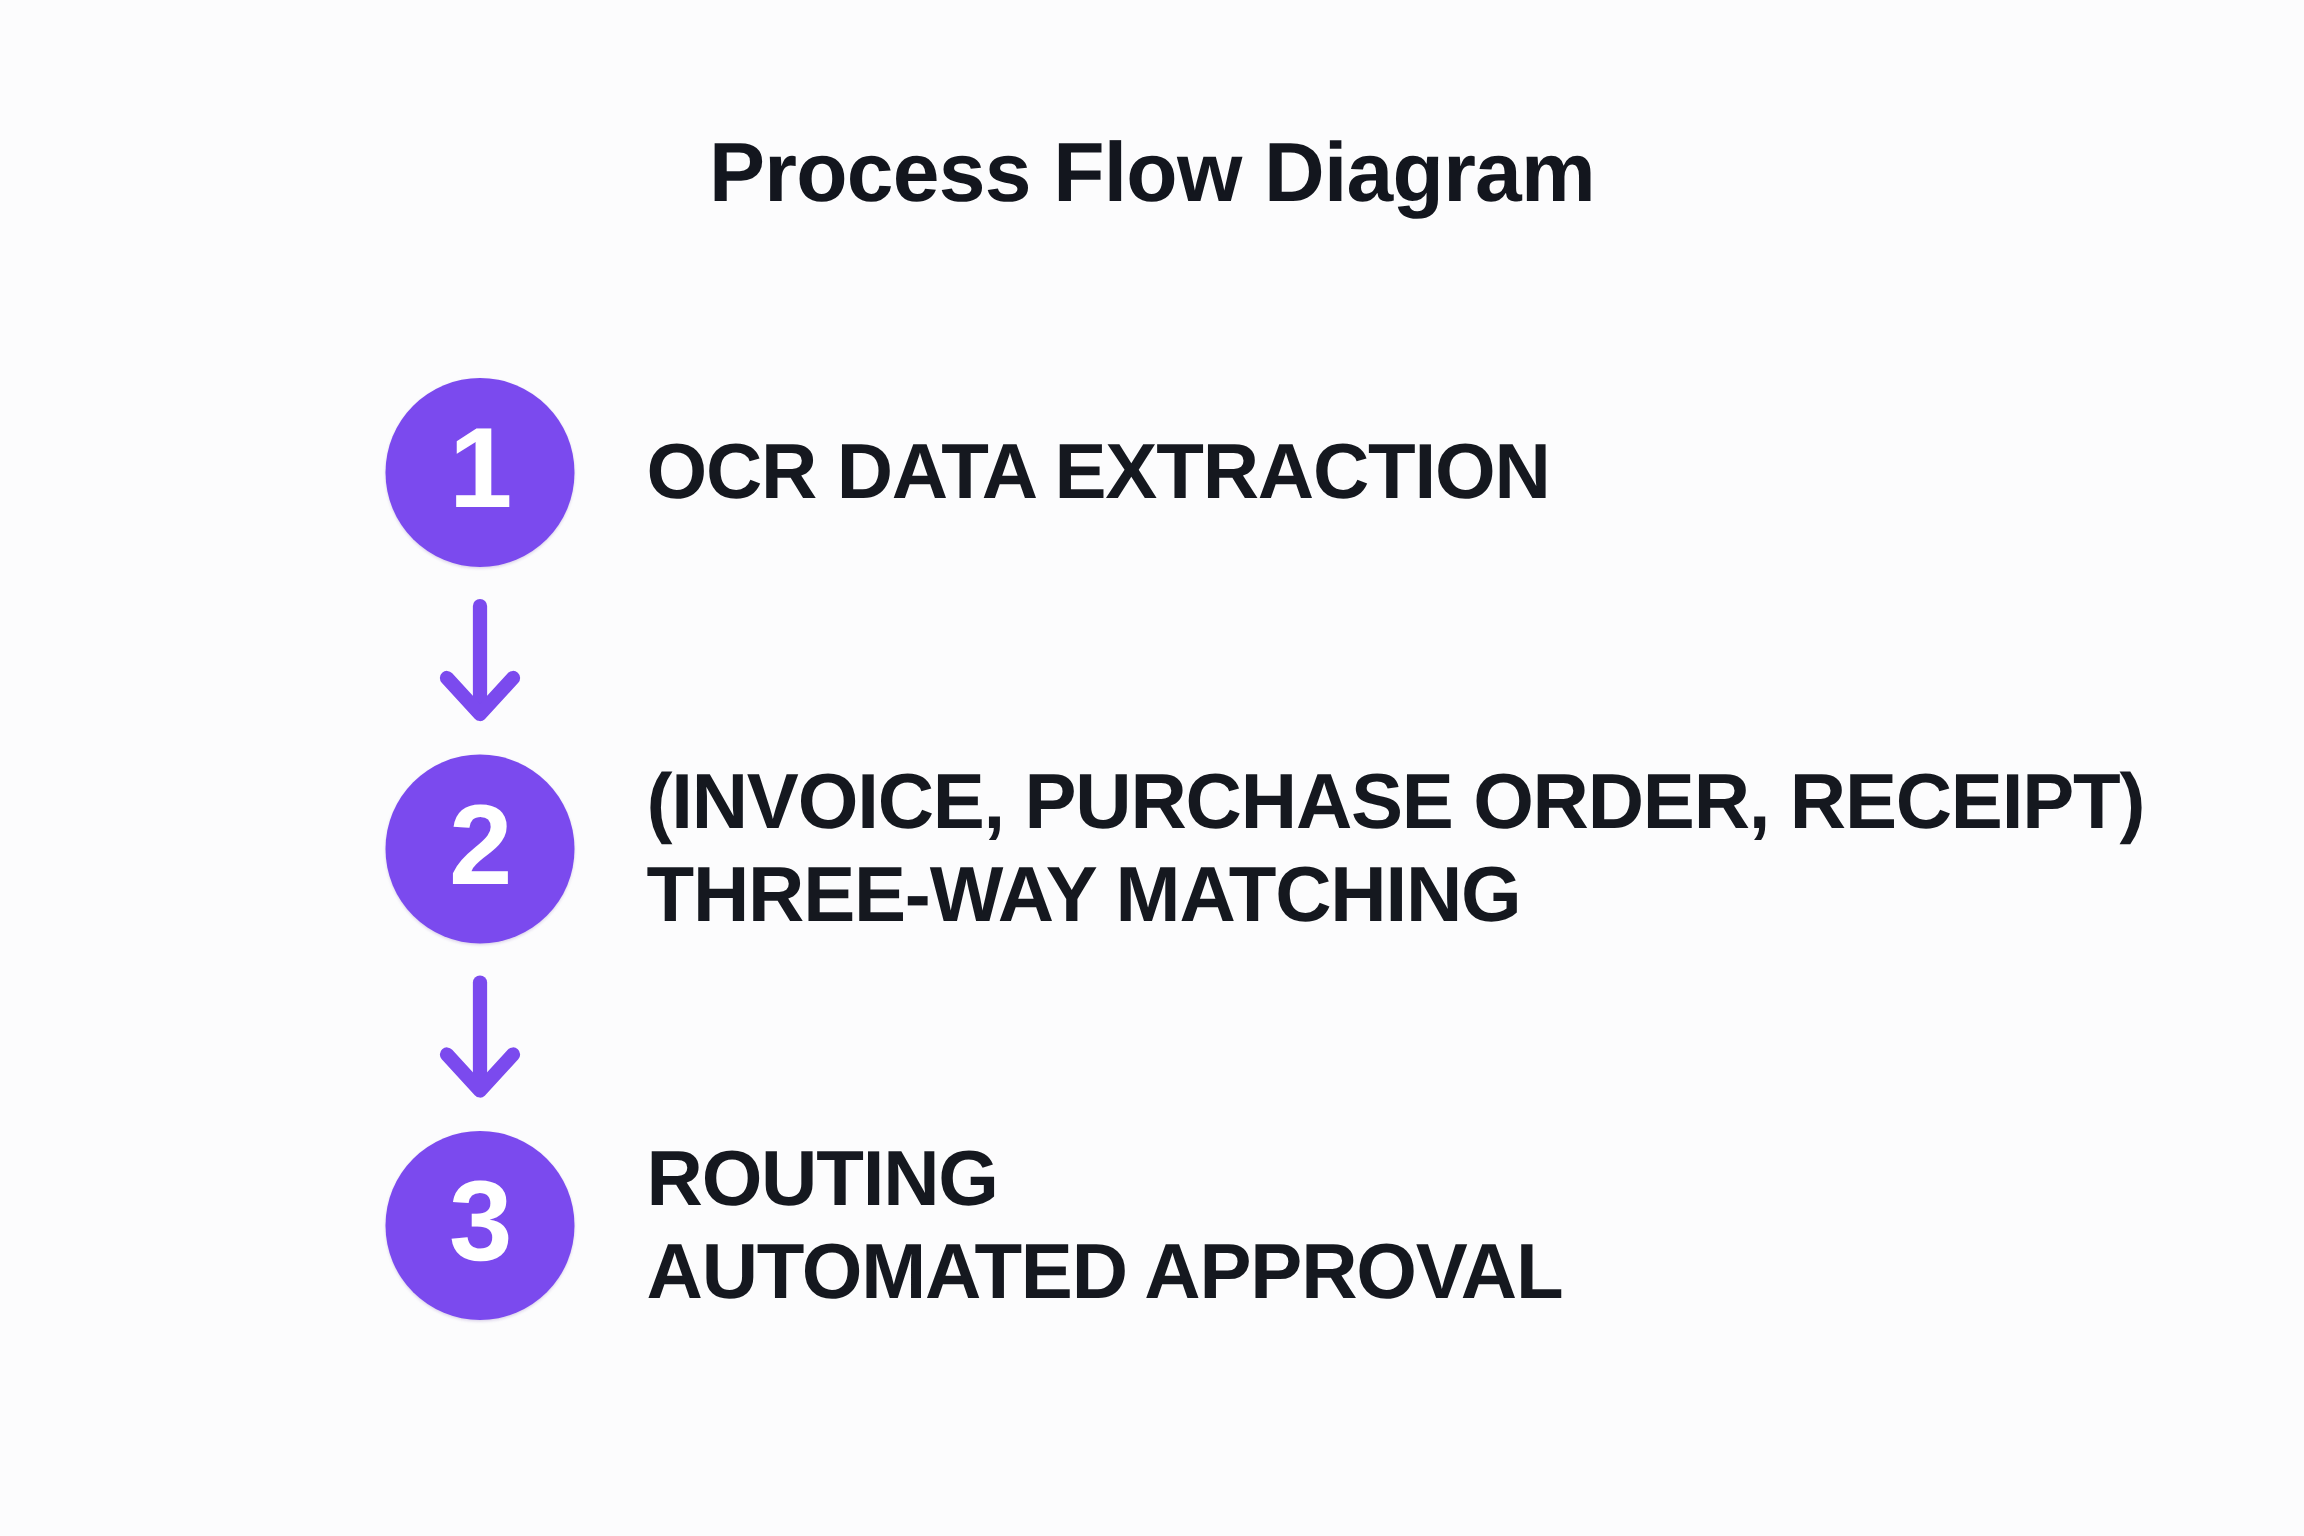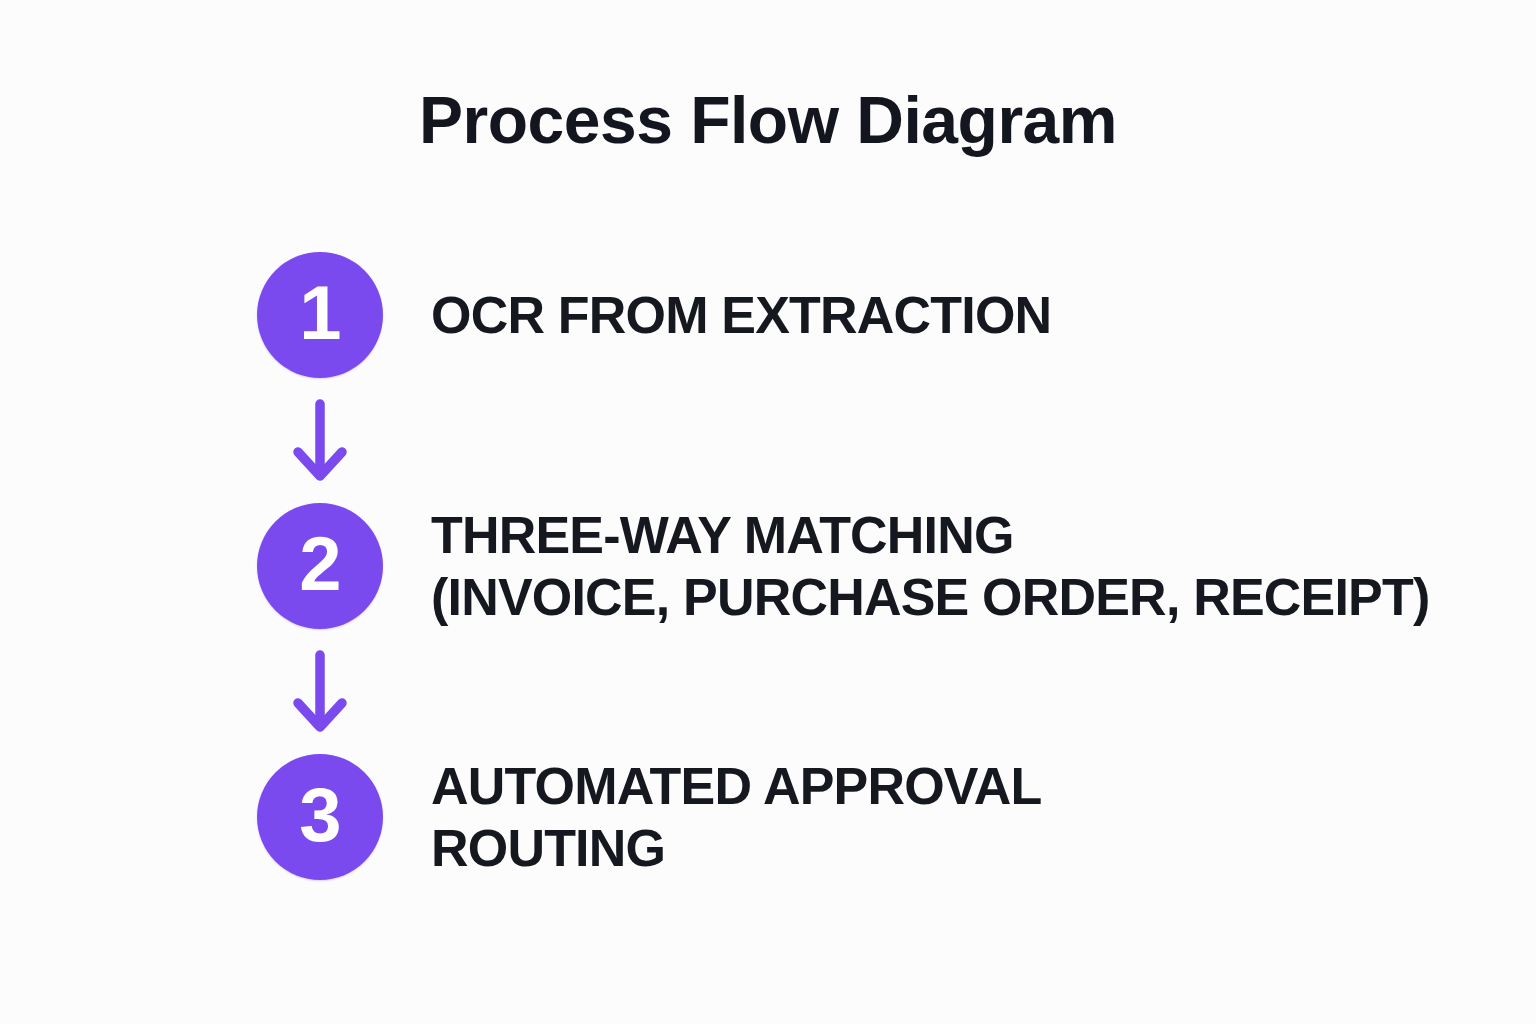--- a/index.html
+++ b/index.html
@@ -21,21 +21,21 @@
     background: #FCFCFD;
   }
 
   
   #diagram-title {
     position: absolute;
     top: 86px;
     left: 0;
     width: 1536px;
     text-align: center;
-    font-size: 66px;
+    font-size: 56px;
     font-weight: 700;
     letter-spacing: -0.5px;
     color: #13161E;
     line-height: 1.05;
     white-space: nowrap;
   }
 
   
   #steps {
     position: absolute;
@@ -107,60 +107,60 @@
 
   <div id="diagram-title">Process Flow Diagram</div>
 
   <div id="steps">
 
     <div class="step-row">
       <div class="step-badge">
         <span class="step-number">1</span>
       </div>
       <div class="step-label">
-        <span class="label-line">OCR FROM EXTRACTION</span>
+        <span class="label-line">OCR DATA EXTRACTION</span>
       </div>
     </div>
 
     <div class="connector">
       <span>
         <svg width="62" height="86" viewBox="0 0 62 86" aria-hidden="true">
           <g stroke="#7B4AEE" stroke-width="9.5" stroke-linecap="round" stroke-linejoin="round" fill="none">
             <line x1="31" y1="6" x2="31" y2="76"></line>
             <polyline points="9,54 31,78 53,54"></polyline>
           </g>
         </svg>
       </span>
     </div>
 
     <div class="step-row">
       <div class="step-badge">
         <span class="step-number">2</span>
       </div>
       <div class="step-label">
+        <span class="label-line">(INVOICE, PURCHASE ORDER, RECEIPT)</span>
         <span class="label-line">THREE-WAY MATCHING</span>
-        <span class="label-line">(INVOICE, PURCHASE ORDER, RECEIPT)</span>
       </div>
     </div>
 
     <div class="connector">
       <span>
         <svg width="62" height="86" viewBox="0 0 62 86" aria-hidden="true">
           <g stroke="#7B4AEE" stroke-width="9.5" stroke-linecap="round" stroke-linejoin="round" fill="none">
             <line x1="31" y1="6" x2="31" y2="76"></line>
             <polyline points="9,54 31,78 53,54"></polyline>
           </g>
         </svg>
       </span>
     </div>
 
     <div class="step-row">
       <div class="step-badge">
         <span class="step-number">3</span>
       </div>
       <div class="step-label">
+        <span class="label-line">ROUTING</span>
         <span class="label-line">AUTOMATED APPROVAL</span>
-        <span class="label-line">ROUTING</span>
       </div>
     </div>
 
   </div>
 </div>
 
 </body></html>

